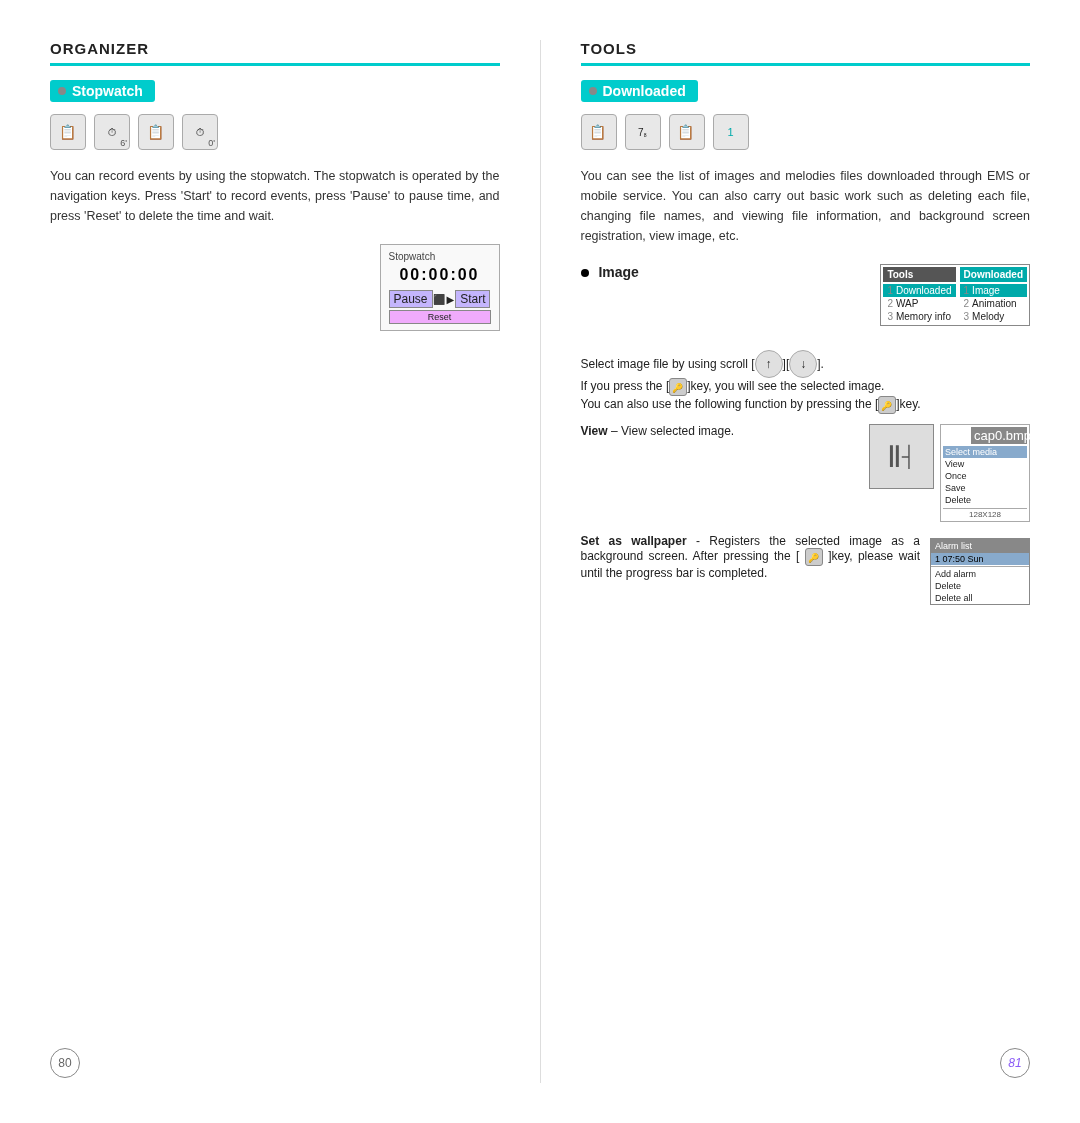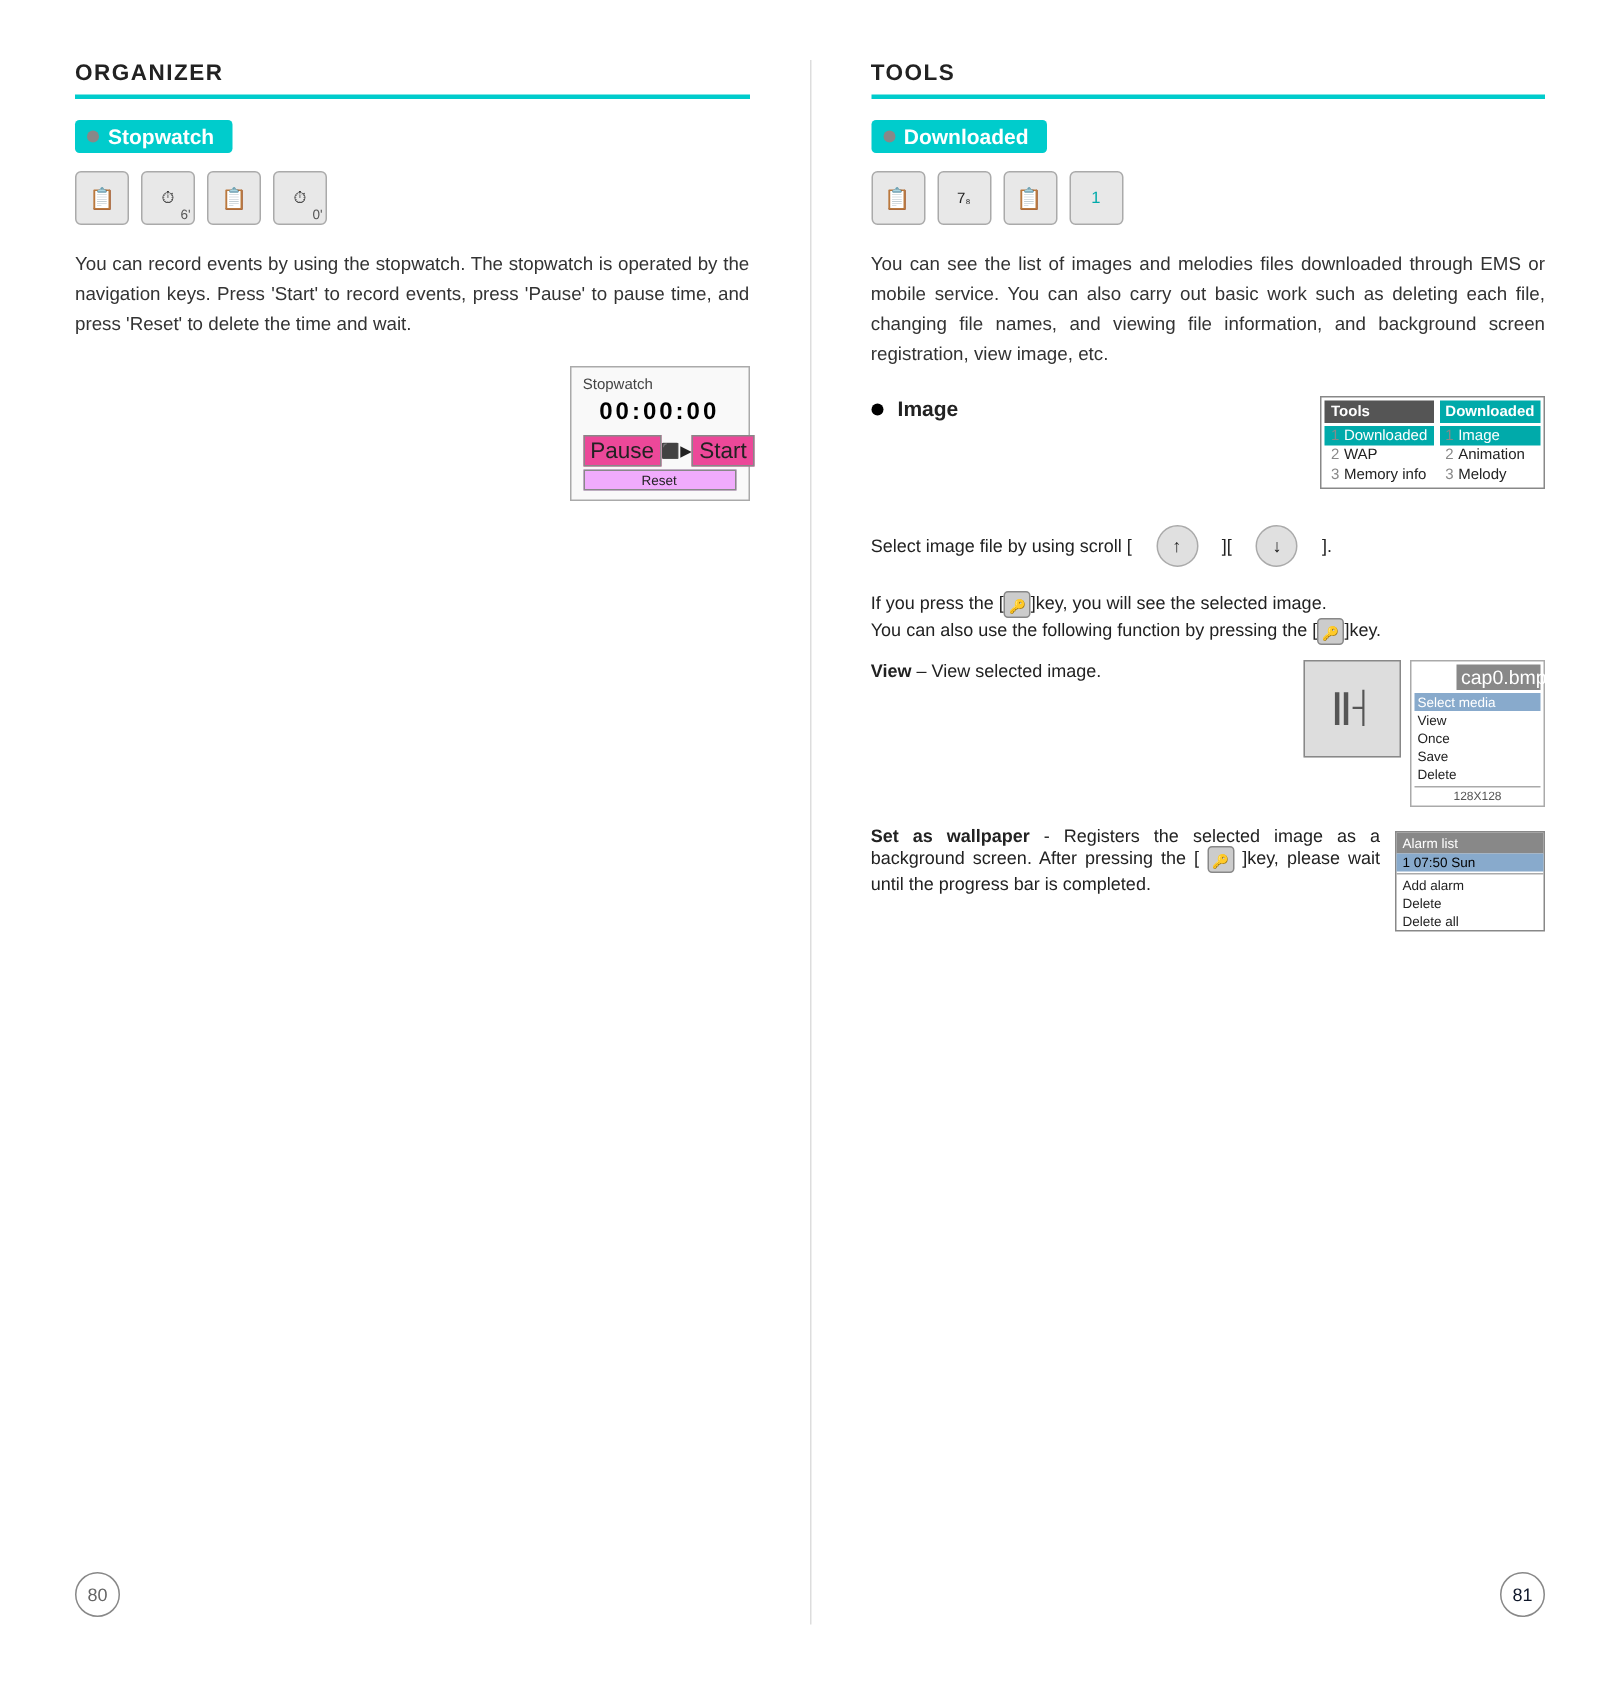--- a/index.html
+++ b/index.html
@@ -133,22 +133,22 @@
     .stopwatch-widget .sw-controls {
       display: flex;
       justify-content: space-between;
       font-size: 9px;
       align-items: center;
     }
 
     .sw-btn {
       border: 1px solid #888;
       padding: 1px 4px;
-      font-size: 15px;
-      background: #ec4899;
+      font-size: 12px;
+      background: #c4b5fd;
     }
 
     .sw-reset {
       text-align: center;
       font-size: 9px;
       border: 1px solid #888;
       background: #f0abfc;
       margin-top: 2px;
       padding: 1px 0;
     }
@@ -315,28 +315,29 @@
       display: flex;
       align-items: center;
       justify-content: center;
     }
 
     .page-number-right {
       position: absolute;
       bottom: 45px;
       right: 50px;
       font-size: 12px;
-      color: #0f172a;
+      color: #8b5cf6;
       width: 30px;
       height: 30px;
       border-radius: 50%;
       border: 1px solid #888;
       display: flex;
       align-items: center;
       justify-content: center;
+      font-style: italic;
     }
 
     .clearfix::after {
       content: '';
       display: table;
       clear: both;
     }
 
     .view-text {
       font-size: 12px;
@@ -366,22 +367,22 @@
       border-radius: 3px;
       text-align: center;
       font-size: 9px;
       vertical-align: middle;
       line-height: 18px;
     }
 
     .scroll-row {
       display: flex;
       align-items: center;
-      gap: 16px;
-      margin-bottom: 16px;
+      gap: 0;
+      margin-bottom: 0;
       font-size: 12px;
     }
 
     .scroll-icon {
       display: inline-flex;
       align-items: center;
       justify-content: center;
       width: 28px;
       height: 28px;
       border: 1px solid #aaa;

